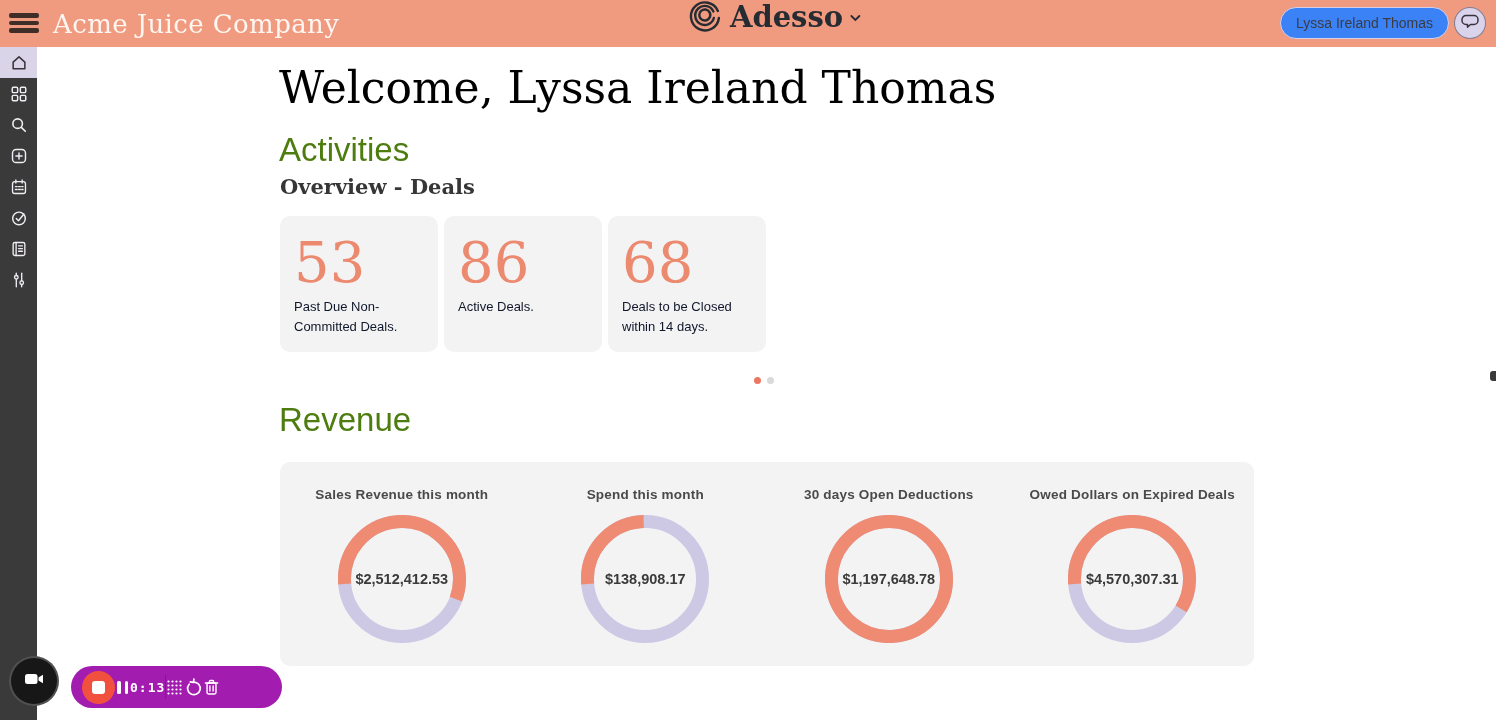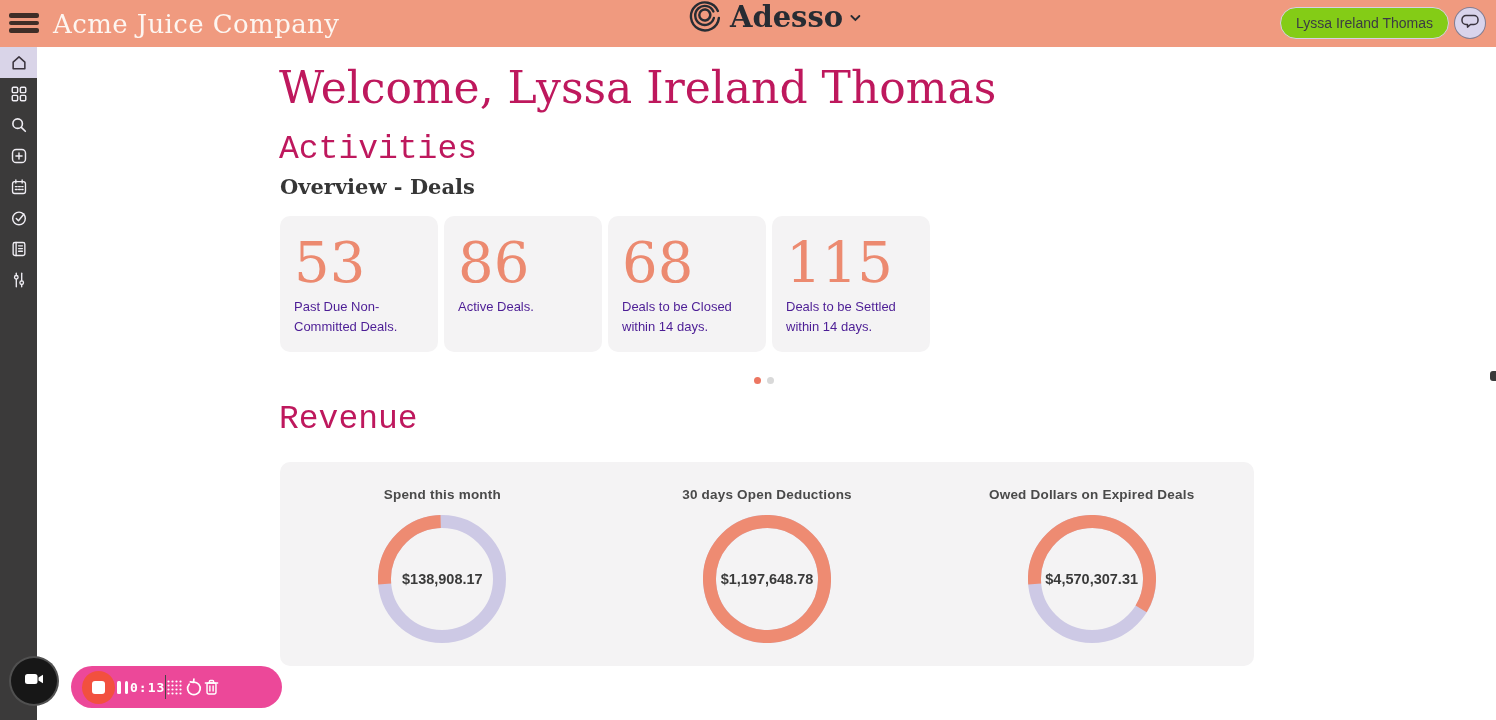--- a/index.html
+++ b/index.html
@@ -11,47 +11,47 @@
   .header { position:absolute; left:0; top:0; width:1496px; height:47px;
             background:#f09a7f; display:flex; align-items:center; }
   .hamburger { position:absolute; left:9px; top:8px; width:30px; height:30px;
                display:flex; flex-direction:column; justify-content:center; gap:3px; cursor:pointer; }
   .hamburger span { display:block; width:30px; height:4.5px; background:#3f2d27; border-radius:2px; }
   .app-title { position:absolute; left:53px; top:0; height:60px; line-height:49px;
                font-family:"DejaVu Serif", serif; font-size:26px; color:#fdf6f1; letter-spacing:0.4px; }
   .logo { position:absolute; left:50%; top:0; height:33px; transform:translateX(-50%);
           margin-left:26px; display:flex; align-items:center; gap:7px; cursor:pointer; }
   .logo-text { font-family:"DejaVu Serif", serif; font-size:29px; font-weight:600; color:#272c33; }
-  .user-pill { position:absolute; right:47px; top:7px; height:32px; background:#84cc16;
+  .user-pill { position:absolute; right:47px; top:7px; height:32px; background:#3b82f6;
                border:1px solid #d6d0e6; border-radius:17px; padding:0 15px;
                display:flex; align-items:center; font-size:14px; color:#3b3b44; cursor:pointer; }
   .chat-btn { position:absolute; right:10px; top:7px; width:32px; height:32px; border-radius:50%;
               background:#d9d4ec; border:1.5px solid rgba(60,55,75,0.55);
               display:flex; align-items:center; justify-content:center; cursor:pointer; }
 
   
   .sidebar { position:absolute; left:0; top:47px; width:37px; height:673px; background:#3b3a3a; }
   .side-item { width:37px; height:31px; display:flex; align-items:center; justify-content:center; cursor:pointer; }
   .side-item.active { background:#d9d4e8; }
   .side-item svg { display:block; }
 
   
   .welcome { position:absolute; left:279px; top:62px; font-family:"DejaVu Serif", serif;
-             font-size:44px; font-weight:500; color:#be185d; }
-  .sec-title { position:absolute; left:279px; font-family:Liberation Mono, monospace;
-               font-size:33px; font-weight:500; color:#be185d; }
+             font-size:44px; font-weight:500; color:#000000; }
+  .sec-title { position:absolute; left:279px; font-family:Liberation Sans, sans-serif;
+               font-size:33px; font-weight:500; color:#4d7c0f; }
   .overview { position:absolute; left:280px; top:174px; font-family:"DejaVu Serif", serif;
               font-size:21px; font-weight:700; color:#363636; }
 
   .cards { position:absolute; left:280px; top:216px; display:flex; gap:6px; }
   .stat-card { width:158px; height:136px; background:#f4f3f4; border-radius:10px;
                padding:14px 8px 0 14px; cursor:pointer; }
   .stat-value { font-family:"DejaVu Serif", serif; font-size:56px; font-weight:500;
                 line-height:1.18; color:#ec8a70; }
-  .stat-label { font-size:13px; color:#4c1d95; line-height:1.55; margin-top:1px; }
+  .stat-label { font-size:13px; color:#0f172a; line-height:1.55; margin-top:1px; }
 
   .dots { position:absolute; left:754px; top:377px; display:flex; gap:6px; }
   .dot { width:7px; height:7px; border-radius:50%; cursor:pointer; }
   .dot.active { background:#ec7661; }
   .dot.inactive { background:#d9d9d9; }
 
   .insights-panel { position:absolute; left:280px; top:462px; width:974px; height:204px;
                     background:#f4f3f4; border-radius:10px; display:flex; }
   .insight-col { flex:1 1 0; display:flex; flex-direction:column; align-items:center; padding-top:25px; }
   .insight-label { font-size:13.5px; font-weight:700; color:#4a4a4a; letter-spacing:0.2px; }
@@ -61,21 +61,21 @@
                  font-size:14.5px; font-weight:700; color:#3a3a3a; }
 
   .edge-marker { position:absolute; left:1490px; top:371px; width:6px; height:10px;
                  background:#3a3a3a; border-radius:3px 0 0 3px; cursor:pointer; }
 
   
   .cam-btn { position:absolute; left:9px; top:656px; width:50px; height:50px; border-radius:50%;
              background:#171717; border:2.5px solid rgba(150,150,150,0.45);
              display:flex; align-items:center; justify-content:center; cursor:pointer; z-index:5; }
   .rec-pill { position:absolute; left:71px; top:666px; width:211px; height:42px; border-radius:22px;
-              background:#ec4899; display:flex; align-items:center; padding:0 11px; gap:0; z-index:5; }
+              background:#a21caf; display:flex; align-items:center; padding:0 11px; gap:0; z-index:5; }
   .stop-btn { width:33px; height:33px; border-radius:50%; background:#f2503f;
               display:flex; align-items:center; justify-content:center; cursor:pointer; flex:0 0 auto; }
   .stop-sq { width:13px; height:13px; background:#fff; border-radius:3px; }
   .pause-btn { display:flex; gap:4px; cursor:pointer; padding:0 2px; }
   .pause-btn i { display:block; width:3.5px; height:13px; background:#fff; border-radius:1.5px; }
   .timer { font-family:"DejaVu Sans Mono", monospace; font-size:13px; font-weight:700;
            color:#fff; letter-spacing:1px; }
   .pill-div { width:1px; height:24px; background:#454545; }
   .pill-icon { display:flex; align-items:center; justify-content:center; cursor:pointer; }
 </style>
@@ -211,34 +211,40 @@
       <div class="stat-label">Past Due Non-Committed Deals.</div>
     </div>
     <div class="stat-card">
       <div class="stat-value">86</div>
       <div class="stat-label">Active Deals.</div>
     </div>
     <div class="stat-card">
       <div class="stat-value">68</div>
       <div class="stat-label">Deals to be Closed within 14 days.</div>
     </div>
-    <div class="stat-card">
-      <div class="stat-value">115</div>
-      <div class="stat-label">Deals to be Settled within 14 days.</div>
-    </div>
   </div>
 
   <div class="dots">
     <span class="dot active"></span>
     <span class="dot inactive"></span>
   </div>
 
   <h2 class="sec-title" style="top:401px;">Revenue</h2>
 
   <div class="insights-panel">
+    <div class="insight-col">
+      <div class="insight-label">Sales Revenue this month</div>
+      <div class="donut-wrap">
+        <svg width="128" height="128" viewBox="0 0 128 128" fill="none">
+          <circle class="donut-track" cx="64" cy="64" r="57.5" stroke-width="13" stroke="#cdc9e5"></circle>
+          <circle class="donut-fill" cx="64" cy="64" r="57.5" stroke-width="13" stroke="#ee8b72" stroke-dasharray="205.93139844281094 361.28315516282623" transform="rotate(175 64 64)"></circle>
+        </svg>
+        <div class="donut-value">$2,512,412.53</div>
+      </div>
+    </div>
     <div class="insight-col">
       <div class="insight-label">Spend this month</div>
       <div class="donut-wrap">
         <svg width="128" height="128" viewBox="0 0 128 128" fill="none">
           <circle class="donut-track" cx="64" cy="64" r="57.5" stroke-width="13" stroke="#cdc9e5"></circle>
           <circle class="donut-fill" cx="64" cy="64" r="57.5" stroke-width="13" stroke="#ee8b72" stroke-dasharray="93.93362034233482 361.28315516282623" transform="rotate(175 64 64)"></circle>
         </svg>
         <div class="donut-value">$138,908.17</div>
       </div>
     </div>

